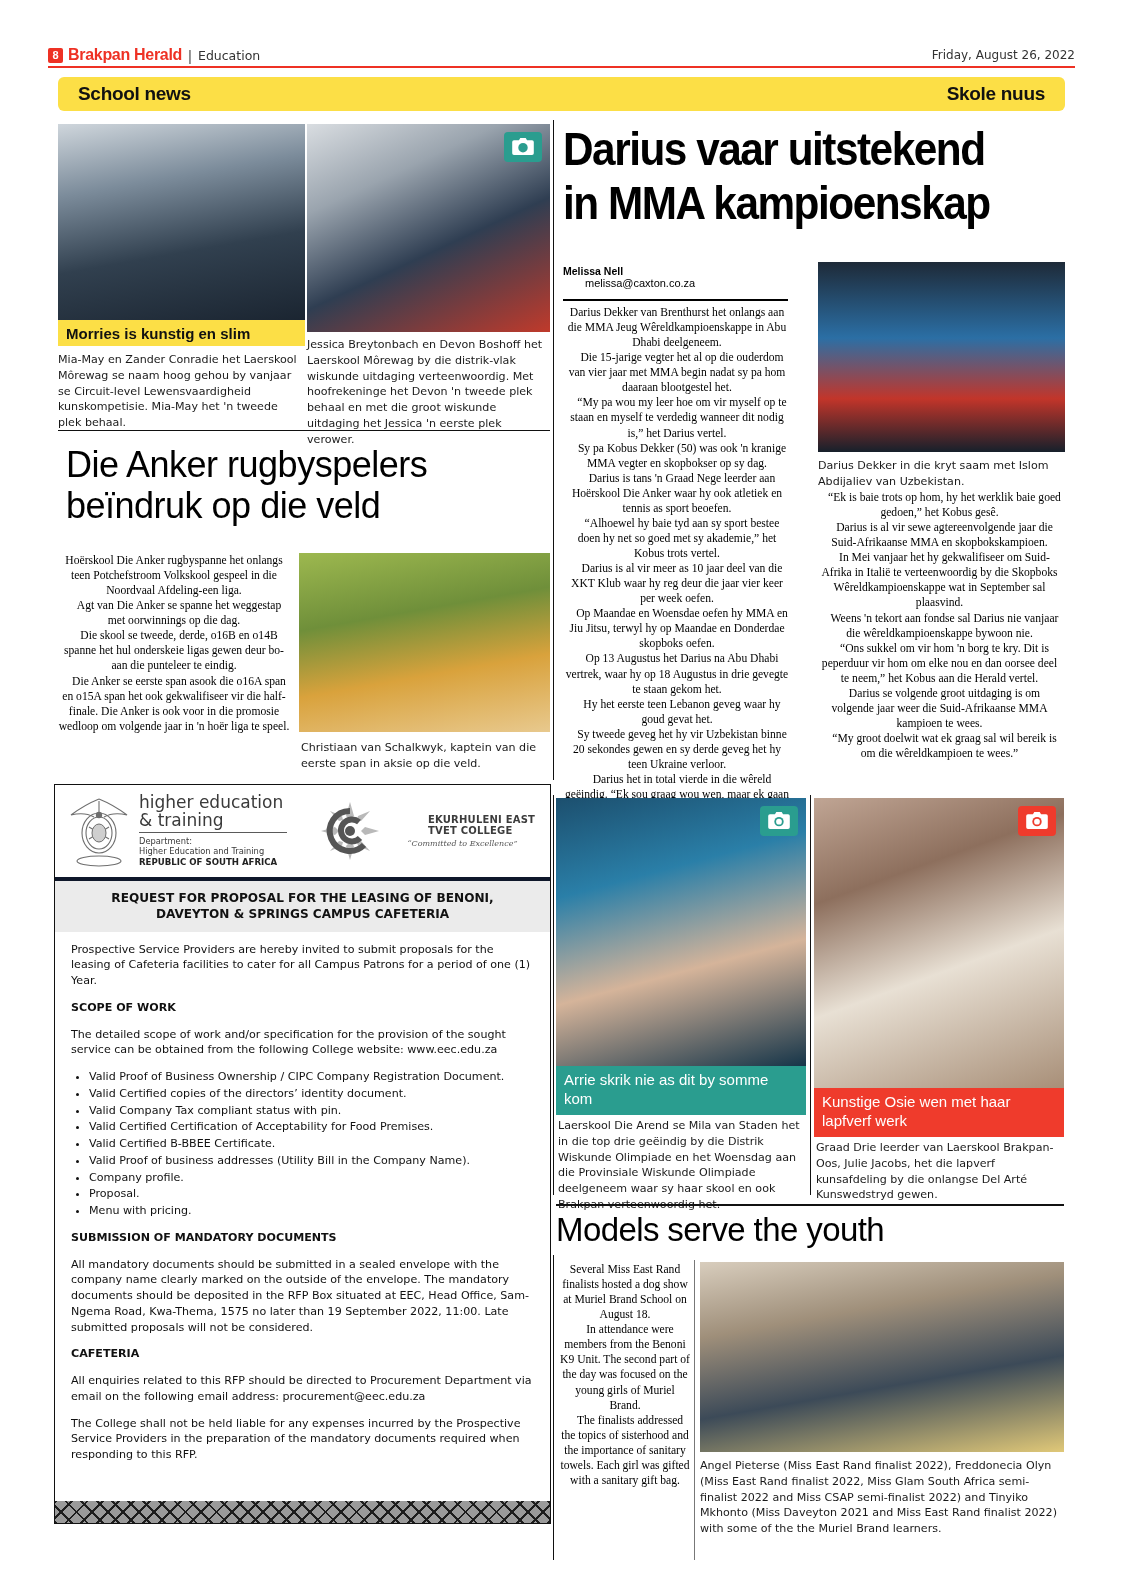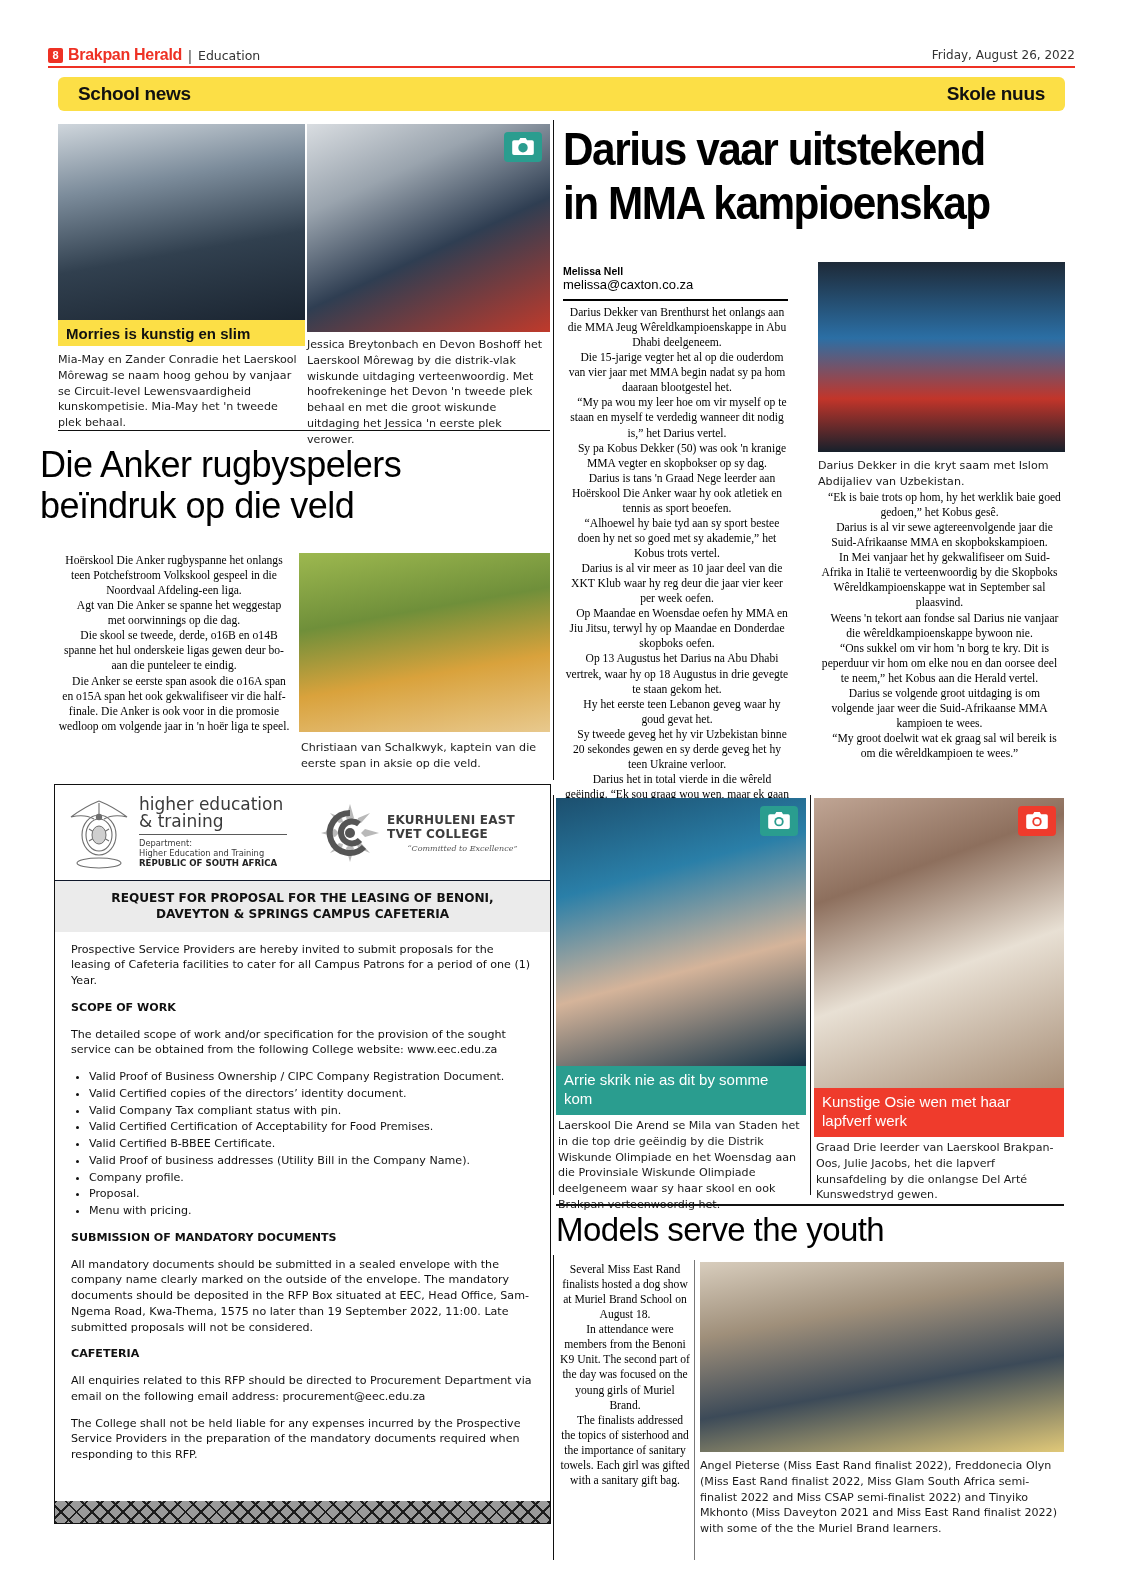--- a/index.html
+++ b/index.html
@@ -127,21 +127,21 @@
     position: absolute; left: 58px; top: 352px;
     width: 243px;
   }
   .ltcap-b {
     position: absolute; left: 307px; top: 337px;
     width: 243px;
   }
 
   
   .rugby-hl {
-    position: absolute; left: 40px; top: 444px;
+    position: absolute; left: 66px; top: 444px;
     width: 500px;
     font-size: 36px;
     line-height: 1.15;
     font-weight: normal;
     font-family: "Liberation Sans", sans-serif;
     letter-spacing: -0.5px;
     color: #000;
   }
   .serif-body {
     font-family: "Liberation Serif", serif;
@@ -182,21 +182,22 @@
     position: absolute; left: 563px; top: 265px;
     width: 225px;
   }
   .byline .bn {
     font-family: "Liberation Sans", sans-serif;
     font-weight: bold;
     font-size: 10.5px;
   }
   .byline .bm {
     font-family: "Liberation Sans", sans-serif;
-    font-size: 13px;
+    font-size: 11px;
+    margin-left: 22px;
   }
   .byline-rule {
     position: absolute; left: 563px; top: 299px;
     width: 225px; height: 1.5px; background: #000;
   }
   .col1 {
     position: absolute; left: 563px; top: 305px;
     width: 228px;
   }
   .mma-photo {
@@ -218,21 +219,21 @@
     left: 54px; top: 784px;
     width: 497px; height: 740px;
     border: 1px solid #111;
     background: #fff;
   }
   .ad-logos {
     position: relative;
     height: 96px;
     display: flex; align-items: center;
     padding: 6px 12px;
-    border-bottom: 1px solid #0f172a;
+    border-bottom: 4px solid #0f172a;
   }
   .coat {
     width: 64px; height: 76px;
     flex: 0 0 64px;
     position: relative;
   }
   .dhet-txt { margin-left: 8px; flex: 0 0 auto; }
   .dhet-main {
     font-family: "DejaVu Sans", sans-serif;
     font-size: 17px; line-height: 1.02; color: #3a3a3a;
@@ -243,21 +244,21 @@
     font-size: 8.3px; line-height: 1.25; color: #3a3a3a;
   }
   .dhet-sub b { font-size: 8.6px; color: #222; }
   .eec { margin-left: 34px; display: flex; align-items: center; }
   .eec-mark {
     width: 58px; height: 58px; position: relative; flex: 0 0 58px;
   }
   .eec-txt { margin-left: 8px; }
   .eec-name {
     font-family: "DejaVu Sans", sans-serif;
-    font-weight: bold; font-size: 12px; letter-spacing: 0.2px; color: #3c3c3c;
+    font-weight: bold; font-size: 10px; letter-spacing: 0.2px; color: #3c3c3c; margin-left: 41px;
   }
   .eec-tag {
     font-family: "DejaVu Serif", serif;
     font-style: italic; font-size: 8px; color: #555;
     text-align: center; margin-top: 3px;
   }
   .ad-title {
     background: #ebebeb;
     padding: 9px 18px;
     text-align: center;

